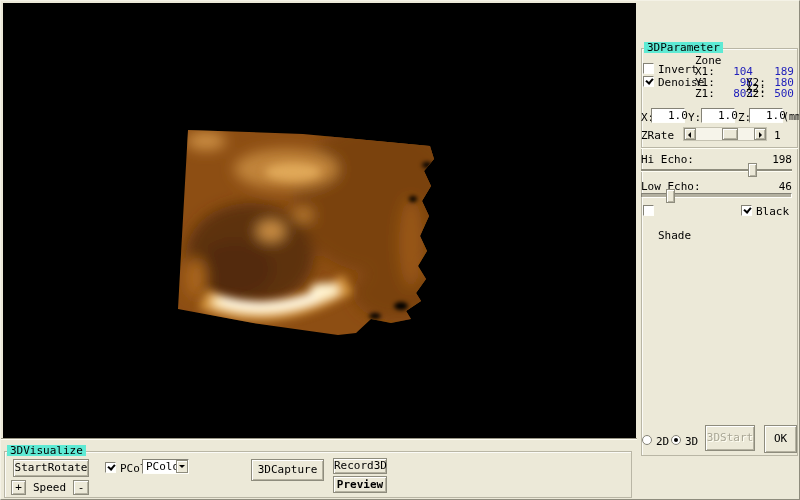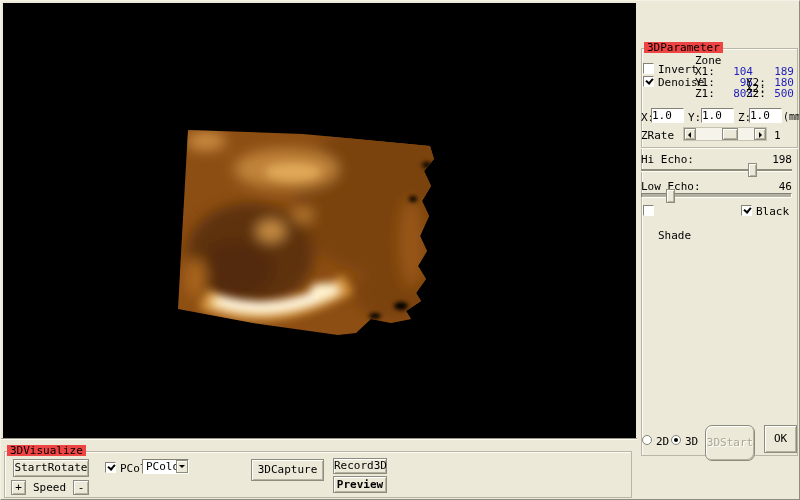--- a/index.html
+++ b/index.html
@@ -5,29 +5,29 @@
   * { margin:0; padding:0; box-sizing:border-box; }
   html,body { width:800px; height:500px; }
   body { font-family:"DejaVu Sans Mono", monospace; font-size:11px; color:#000; }
   .window { position:relative; width:800px; height:500px; background:#ece9d8;
             border:1px solid; border-color:#f4f2e6 #8e8c7d #8e8c7d #f4f2e6; overflow:hidden; }
   .viewport { position:absolute; left:2px; top:2px; width:633px; height:435px; background:#000; }
   .right-panel { position:absolute; left:635px; top:0; width:165px; height:500px; background:#ece9d8; }
   .bottom-panel { position:absolute; left:0; top:437px; width:636px; height:63px; background:#ece9d8;
                   border-top:1px solid #9a9786; box-shadow: inset 0 1px 0 #fffef4; }
   .groupbox { position:absolute; border:1px solid #b9b6a5; box-shadow: inset 1px 1px 0 rgba(255,255,255,.8); }
-  .grouplabel { position:absolute; background:#ef4444; padding:0 3px; line-height:11px; white-space:nowrap; }
+  .grouplabel { position:absolute; background:#5eead4; padding:0 3px; line-height:11px; white-space:nowrap; }
   .lbl { position:absolute; white-space:nowrap; line-height:11px; }
   .blue { color:#2222bb; }
   .btn { position:absolute; background:#ece9d8; border:1px solid #8e8c7d;
          box-shadow: inset 1px 1px 0 #ffffff, inset -1px -1px 0 #b5b2a1;
          font-family:inherit; font-size:11px; color:#000; text-align:center; line-height:14px; cursor:default; }
   .btn.disabled { color:#a9a695; text-shadow:1px 1px 0 #fffef4; }
   .sunken { background:#fff; border:1px solid; border-color:#848276 #fffffb #fffffb #848276; }
-  .input { position:absolute; padding:1px 0; line-height:11px; }
+  .input { position:absolute; padding:1px 16px; line-height:11px; }
   .checkbox { position:absolute; width:11px; height:11px; background:#fff;
               border:1px solid; border-color:#848276 #fffffb #fffffb #848276; }
   .checkbox.checked::after { content:""; position:absolute; left:2px; top:1px; width:5px; height:3px;
               border-left:2px solid #000; border-bottom:2px solid #000; transform:rotate(-50deg); }
   .radio { position:absolute; width:10px; height:10px; border-radius:50%; background:#fff;
            border:1px solid #848276; }
   .radio.selected::after { content:""; position:absolute; left:2px; top:2px; width:4px; height:4px;
            border-radius:50%; background:#000; }
   .track-line { position:absolute; height:2px; background:#8e8c7d; box-shadow:0 1px 0 #fffef4; }
   .track-channel { position:absolute; height:5px; background:#b3b0a0;
@@ -157,21 +157,21 @@
 
     <span class="checkbox" style="left:7px; top:204px;"></span>
     <span class="lbl" style="left:22px; top:205px;margin-top:24px;">Shade</span>
     <span class="checkbox checked" style="left:105px; top:204px;"></span>
     <span class="lbl" style="left:120px; top:205px;">Black</span>
 
     <span class="radio" style="left:6px; top:434px;"></span>
     <span class="lbl" style="left:20px; top:435px;">2D</span>
     <span class="radio selected" style="left:35px; top:434px;"></span>
     <span class="lbl" style="left:49px; top:435px;">3D</span>
-    <button class="btn disabled" style="left:69px; top:424px; width:50px; height:36px;border-radius:7px;">3DStart</button>
+    <button class="btn disabled" style="left:69px; top:424px; width:50px; height:26px;">3DStart</button>
     <button class="btn" style="left:128px; top:424px; width:33px; height:28px;">OK</button>
   </div>
 
   <div class="bottom-panel">
 
     <div class="groupbox" style="left:3px; top:12px; width:628px; height:47px;"></div>
     <div class="grouplabel" style="left:6px; top:6px;">3DVisualize</div>
 
     <button class="btn" style="left:12px; top:20px; width:76px; height:18px;">StartRotate</button>
 

